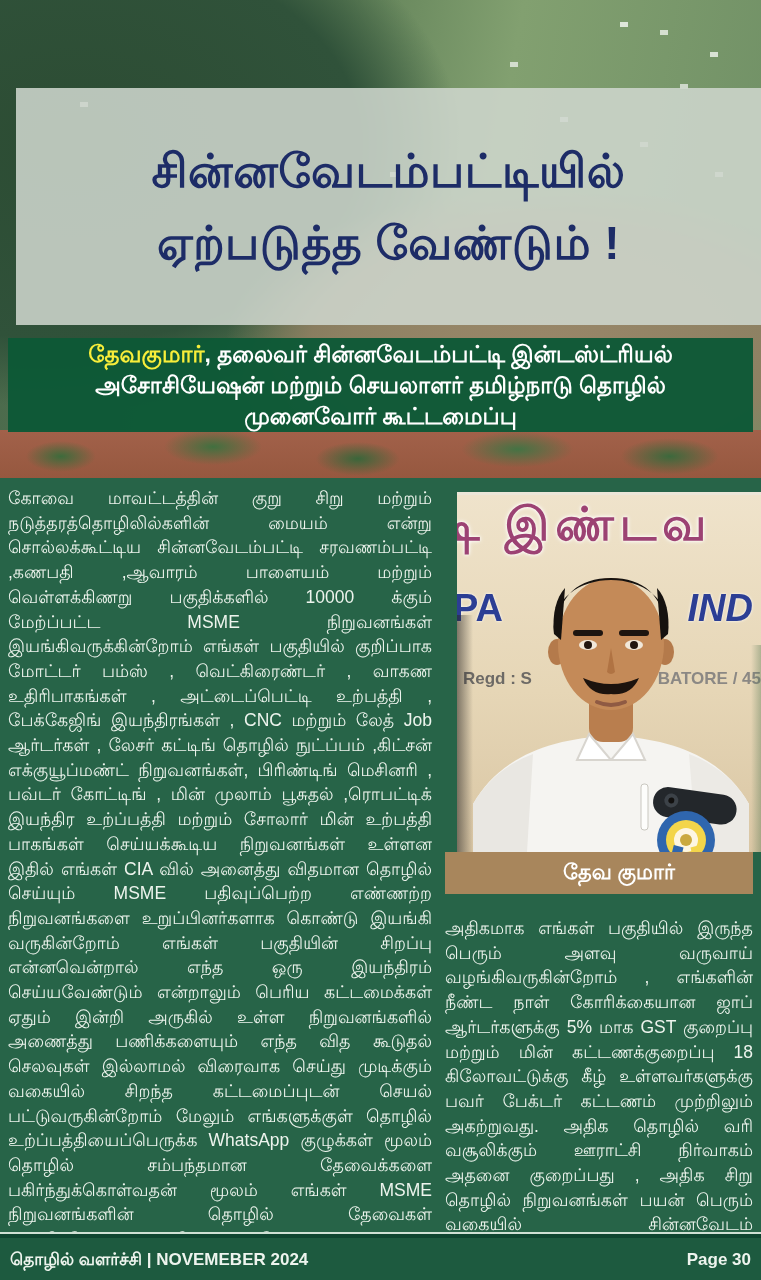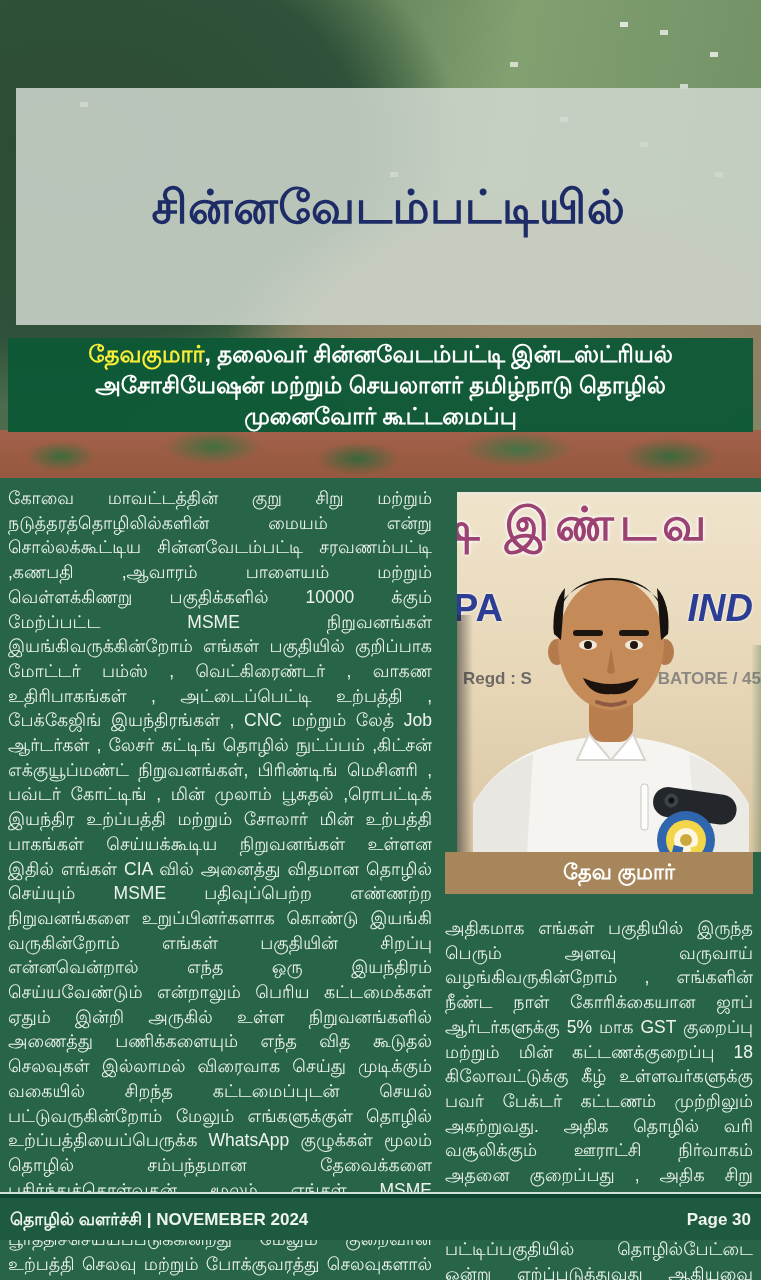--- a/index.html
+++ b/index.html
@@ -99,41 +99,42 @@
   .person-svg { position:absolute; left:0; bottom:0; width:308px; height:330px; }
   .photo-caption {
     width:308px; height:42px; background:#a8865c;
     display:flex; align-items:center; justify-content:center;
     color:#ffffff; font-size:21px; font-weight:bold;padding-left:40px;
   }
   .col-right .body-par { margin-top:22px; }
 
   
   .footer {
-    position:absolute; left:0; top:1192px; width:761px; height:48px;
+    position:absolute; left:0; top:1232px; width:761px; height:48px;
     background:#1d5a3f; border-top:2px solid #cfe0d4;padding-left:32px;
   }
   .footer .dark-rule { position:absolute; left:0; top:0; width:761px; height:4px; background:#0f4530; }
   .footer-inner {
     position:absolute; left:0; top:4px; width:761px; height:44px;
     display:flex; align-items:center; justify-content:space-between; padding:0 10px;
   }
   .footer-left, .footer-right { color:#eef4ee; font-size:17px; font-weight:bold; }
 </style>
 </head>
 <body>
 
 <div class="page">
 
   <div class="hero">
     <div class="buildings"></div>
     <div class="soil-band"></div>
 
     <div class="headline-panel">
       <div class="headline-line">சின்னவேடம்பட்டியில்</div>
+      <div class="headline-line">ஏற்படுத்த வேண்டும் !</div>
     </div>
 
     <div class="subtitle-band">
       <div class="subtitle-text"><span class="name">தேவகுமார்</span><span>, தலைவர் சின்னவேடம்பட்டி இன்டஸ்ட்ரியல் அசோசியேஷன் மற்றும் செயலாளர் தமிழ்நாடு தொழில் முனைவோர் கூட்டமைப்பு</span></div>
     </div>
   </div>
 
   <div class="columns">
 
     <div class="col-left">

